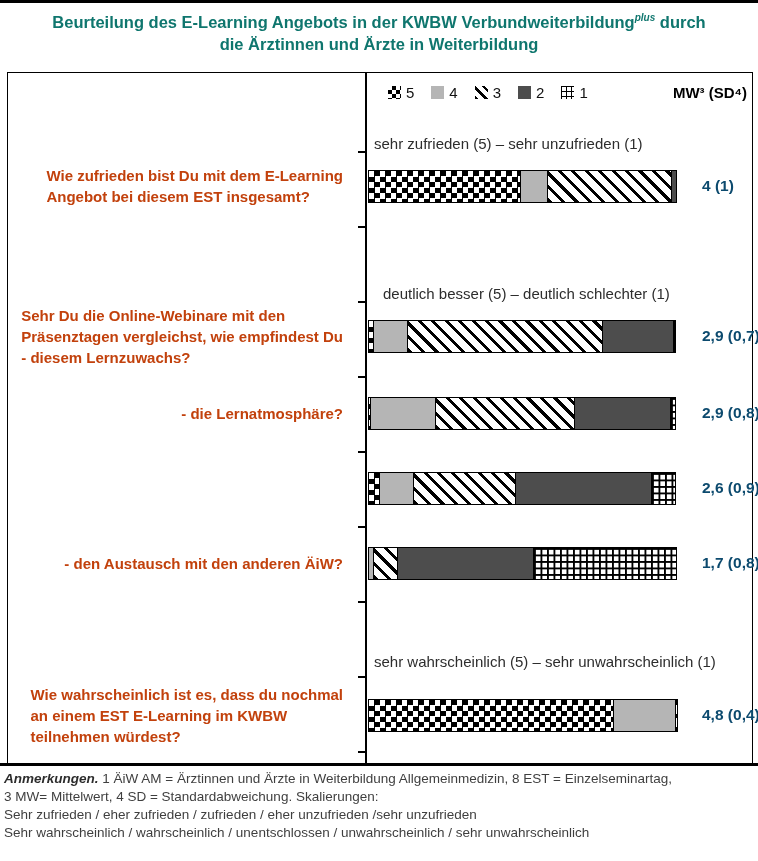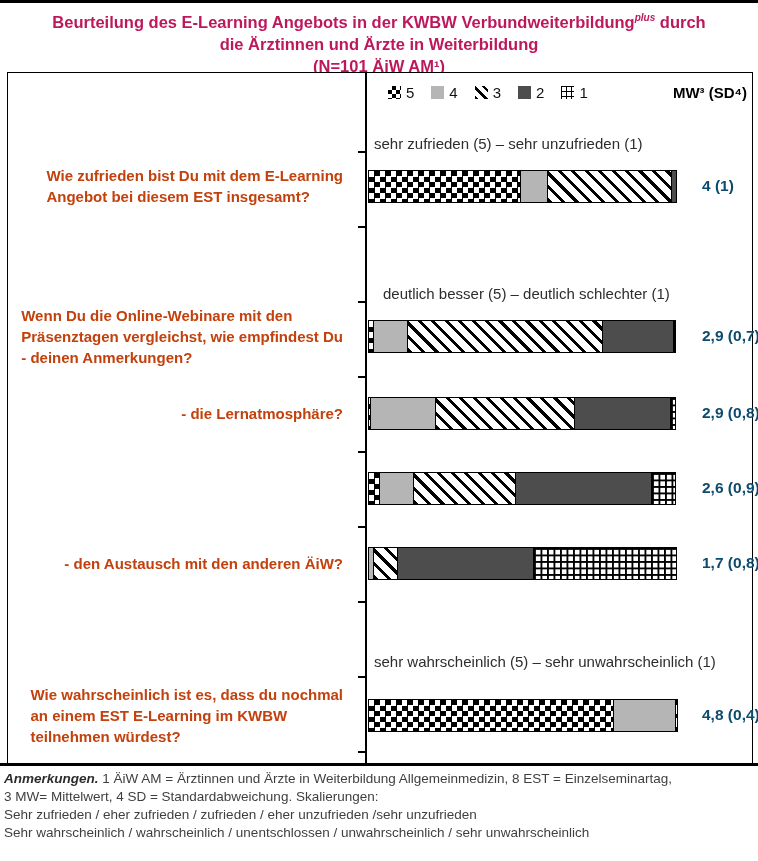--- a/index.html
+++ b/index.html
@@ -3,21 +3,21 @@
 <meta charset="utf-8">
 <style>
   html,body{margin:0;padding:0;background:#fff;}
   .page{
     position:relative;width:758px;height:861px;background:#fff;
     font-family:"Liberation Sans", sans-serif;color:#1a1a1a;overflow:hidden;
     border-top:3px solid #000;box-sizing:border-box;
   }
   
   .title{position:absolute;left:0;top:4px;width:758px;text-align:center;
-         font-weight:bold;font-size:16.5px;line-height:22px;color:#be185d;}
+         font-weight:bold;font-size:16.5px;line-height:22px;color:#0f766e;}
   .title sup{font-size:10px;}
   
   .plot{position:absolute;left:7px;top:69px;width:746px;height:693px;
         border:1.5px solid #000;box-sizing:border-box;background:#fff;}
   .axis-line{position:absolute;left:357px;top:0;width:2px;height:100%;background:#000;}
   .tick{position:absolute;left:350px;width:8px;height:2px;background:#000;}
   
   .legend{position:absolute;left:380px;right:5px;top:10px;height:18px;
           display:flex;align-items:center;gap:17px;font-size:15px;color:#111;}
   .legend-items{display:flex;align-items:center;gap:17px;}
@@ -57,21 +57,20 @@
   .notes .lead{font-weight:bold;font-style:italic;color:#2c2c2c;}
 </style>
 </head>
 <body>
 
 <div class="page">
 
   <div class="title">
     <div><span>Beurteilung des E-Learning Angebots in der KWBW Verbundweiterbildung</span><sup><i>plus</i></sup><span> durch</span></div>
     <div>die Ärztinnen und Ärzte in Weiterbildung</div>
-    <div>(N=101 ÄiW AM¹)</div>
   </div>
 
   <div class="plot">
     <div class="axis-line"></div>
     <div class="tick" style="top:78px"></div>
     <div class="tick" style="top:153px"></div>
     <div class="tick" style="top:228px"></div>
     <div class="tick" style="top:303px"></div>
     <div class="tick" style="top:378px"></div>
     <div class="tick" style="top:453px"></div>
@@ -107,23 +106,23 @@
 
     <div class="scale-header" style="left:366px;top:62px">sehr zufrieden (5) – sehr unzufrieden (1)</div>
     <div class="scale-header" style="left:375px;top:212px">deutlich besser (5) – deutlich schlechter (1)</div>
     <div class="scale-header" style="left:366px;top:580px">sehr wahrscheinlich (5) – sehr unwahrscheinlich (1)</div>
 
     <div class="cat-label" style="top:92px">
         <div>Wie zufrieden bist Du mit dem E-Learning</div>
         <div>Angebot bei diesem EST insgesamt?</div>
       </div>
     <div class="cat-label" style="top:232px">
-        <div>Wenn Du die Online-Webinare mit den</div>
+        <div>Sehr Du die Online-Webinare mit den</div>
         <div>Präsenztagen vergleichst, wie empfindest Du</div>
-        <div>- deinen Anmerkungen?</div>
+        <div>- diesem Lernzuwachs?</div>
       </div>
     <div class="cat-label" style="top:330px">
         <div>- die Lernatmosphäre?</div>
       </div>
     <div class="cat-label" style="top:480px">
         <div>- den Austausch mit den anderen ÄiW?</div>
       </div>
     <div class="cat-label" style="top:611px">
         <div>Wie wahrscheinlich ist es, dass du nochmal</div>
         <div>an einem EST E-Learning im KWBW</div>

